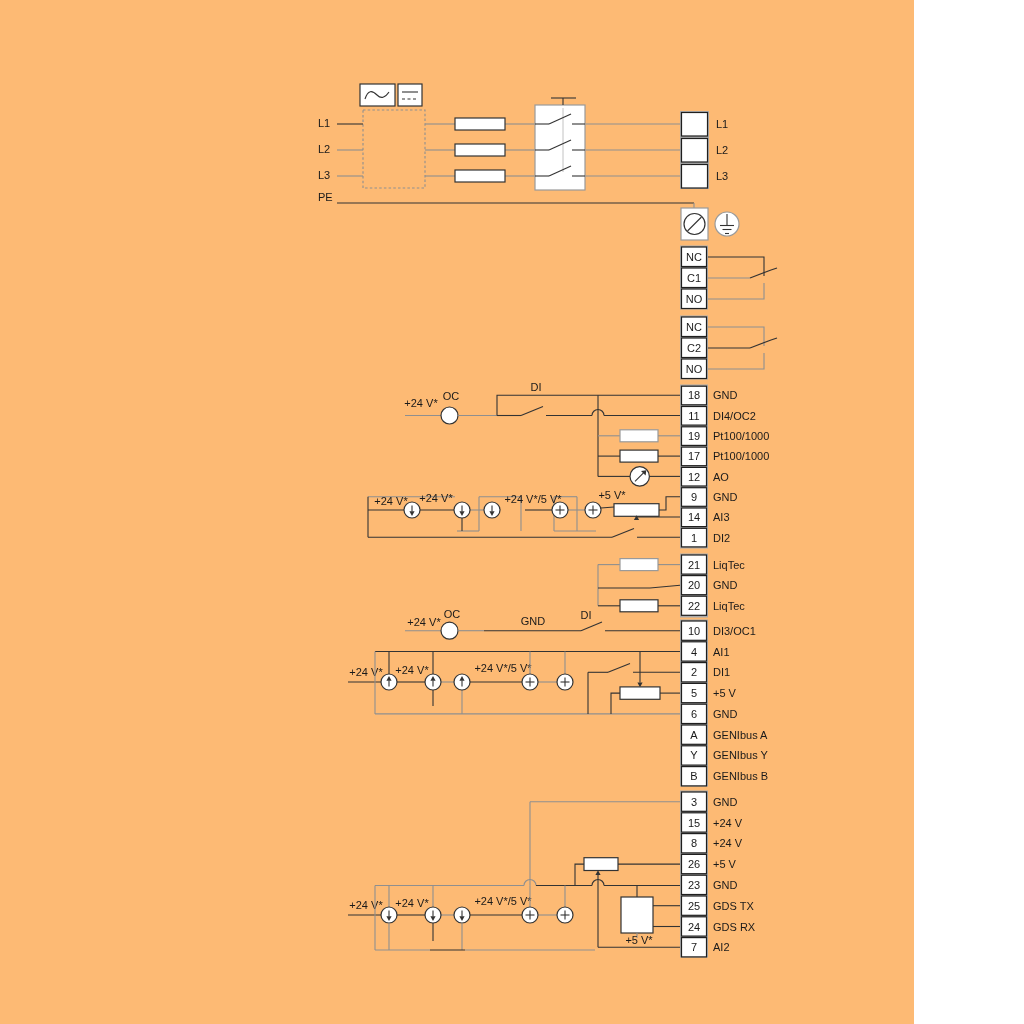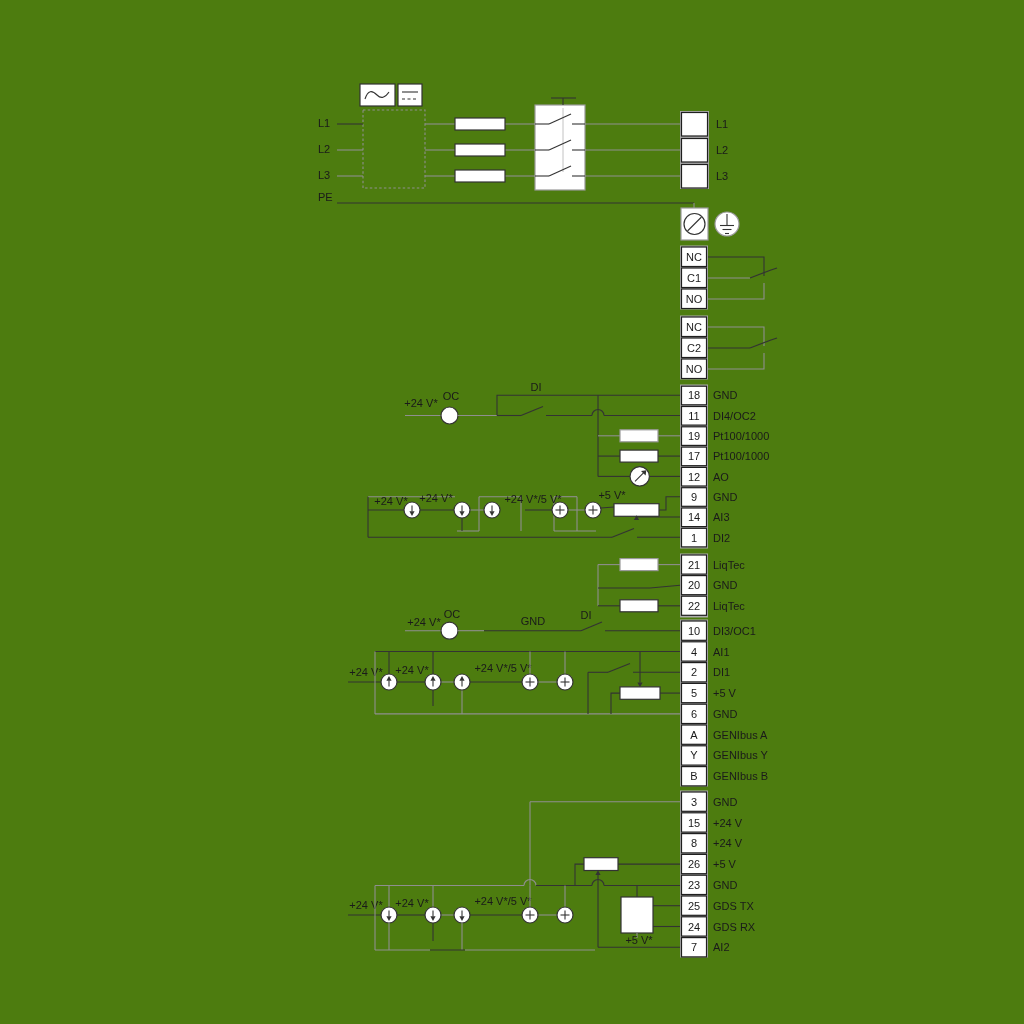--- a/index.html
+++ b/index.html
@@ -1,16 +1,16 @@
 <!DOCTYPE html>
 <html><head>
 <meta charset="utf-8">
 <style>
   html,body{margin:0;padding:0;background:#fff}
-  .canvas{position:relative;width:1024px;height:1024px;background:#4d7c0f}
+  .canvas{position:relative;width:914px;height:1024px;background:#fdba74}
   svg{display:block}
   text{font-family:"Liberation Sans",sans-serif;font-size:11px;fill:#1a1a1a}
   .tid{text-anchor:middle}
   .lblm{text-anchor:middle}
   .wb{stroke:#333;stroke-width:1.1;fill:none}
   .wg{stroke:#8f8f8f;stroke-width:1.1;fill:none}
   .wl{stroke:#bbb;stroke-width:0.9;fill:none}
   .comp{fill:#fff;stroke:#333;stroke-width:1.2}
   .compg{fill:#fff;stroke:#9a9a9a;stroke-width:1.2}
   .cell{fill:#fff;stroke:#1f1f1f;stroke-width:1.2}

